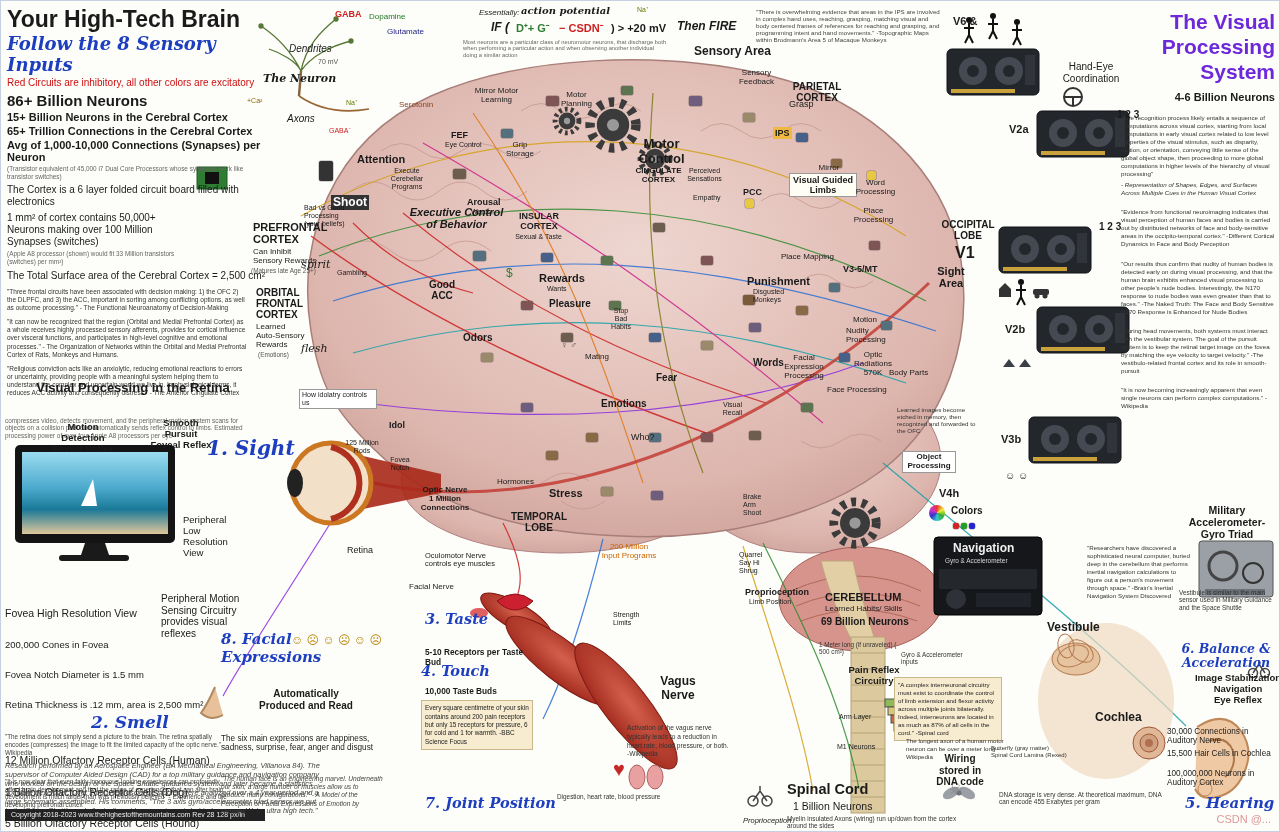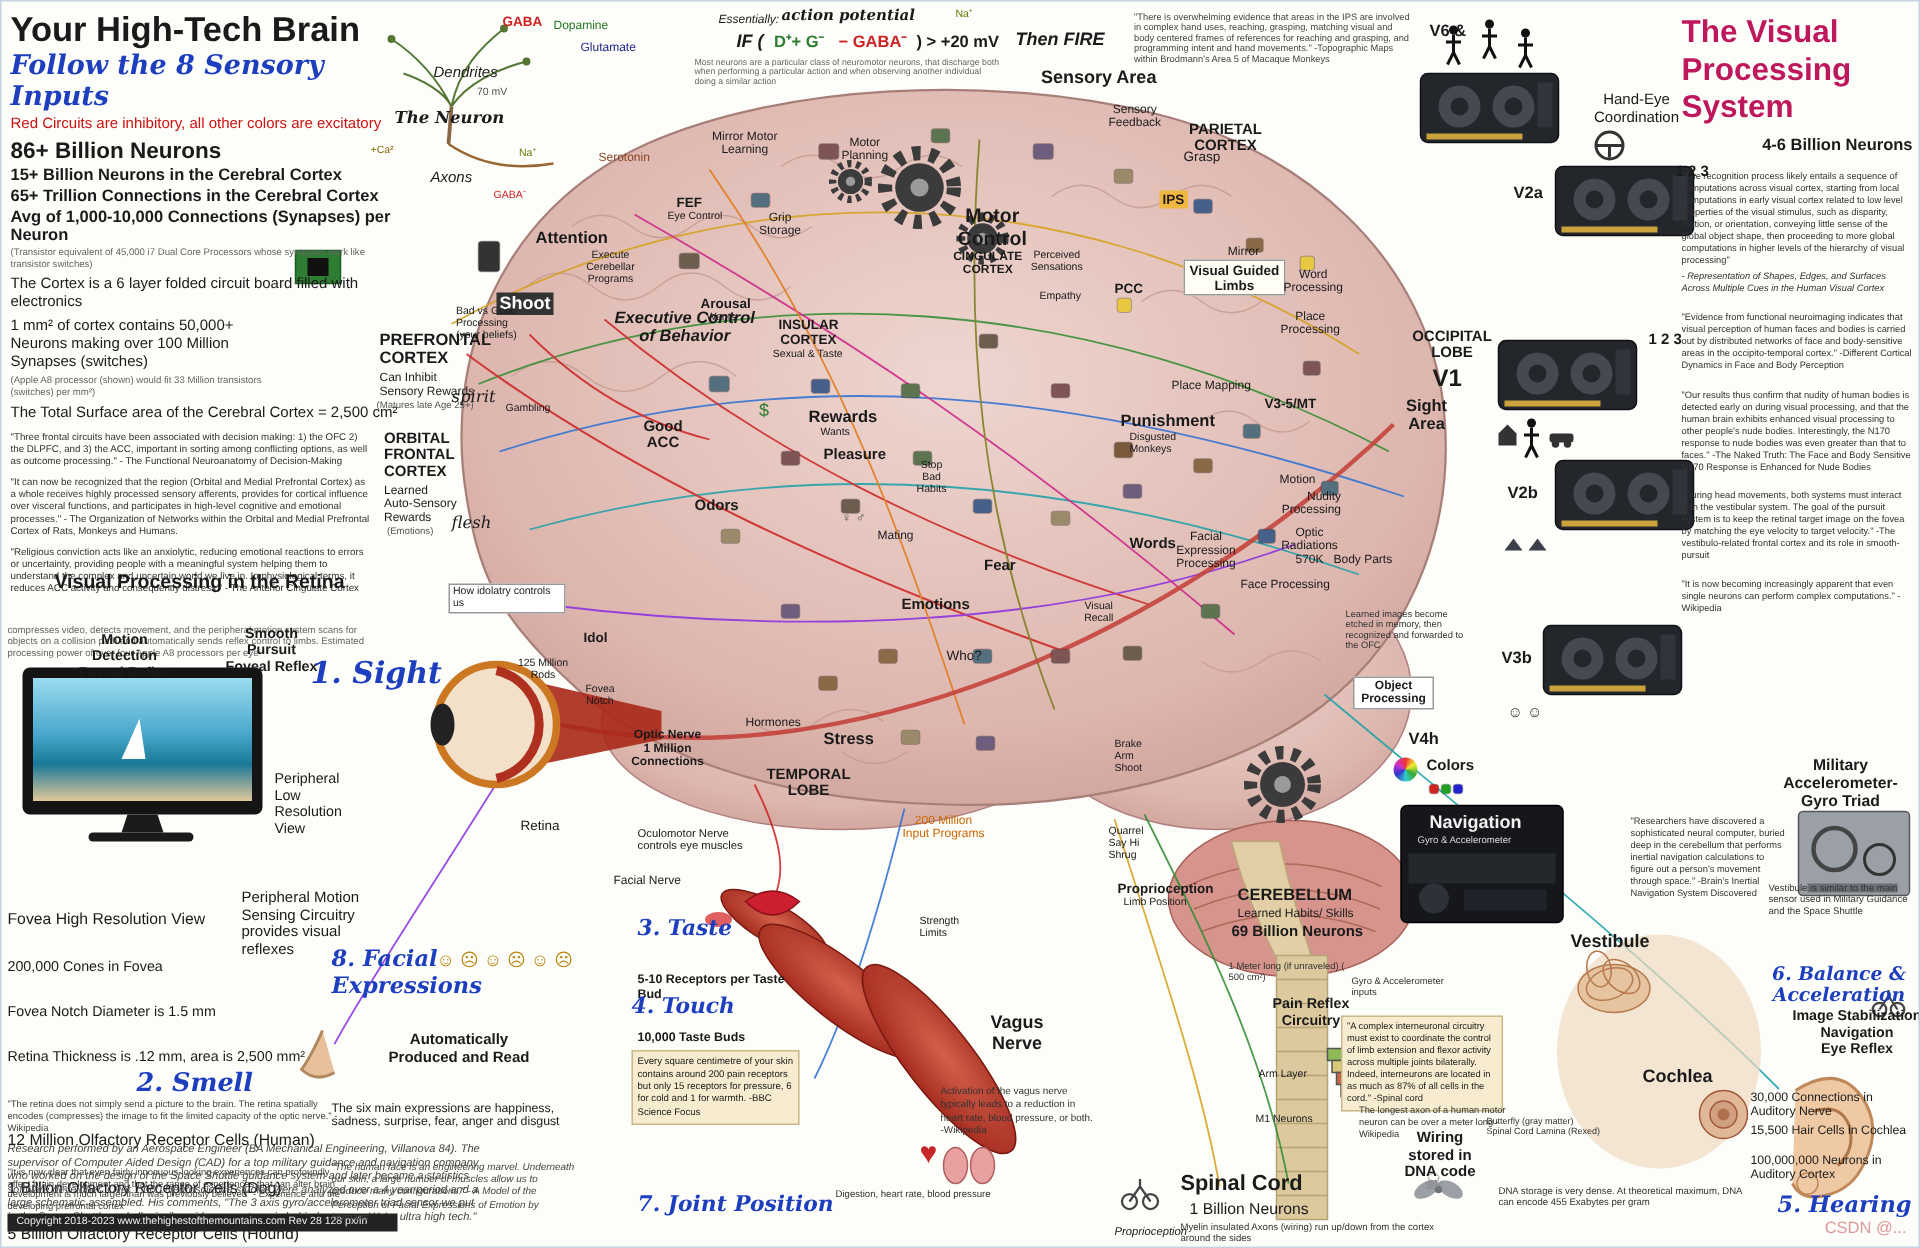--- a/index.html
+++ b/index.html
@@ -18,21 +18,21 @@
   .t-red{font-size:10px;color:#cc1111;margin-top:2px;}
   .t-h86{font-size:15px;font-weight:bold;margin-top:4px;}
   .t-stat{font-size:11px;font-weight:bold;margin-top:2px;}
   .t-note{font-size:6.4px;color:#666;margin-top:2px;line-height:1.2;}
   .t-body{font-size:10px;margin-top:4px;line-height:1.2;}
   .t-quote{font-size:6.5px;color:#333;margin-top:6px;width:240px;line-height:1.25;}
   .ret-h{font-size:13px;font-weight:bold;text-align:center;}
   .ret-sub{font-size:9.3px;font-weight:bold;margin-top:2px;line-height:1.2;}
   .sense-h{font-family:"DejaVu Serif",serif;font-style:italic;font-weight:bold;color:#1d3fbf;}
   .right-col{position:absolute;left:1120px;top:8px;width:154px;z-index:3;}
-  .r-title{font-size:21px;font-weight:bold;color:#be185d;text-align:left;line-height:1.2;}
+  .r-title{font-size:21px;font-weight:bold;color:#6d28d9;text-align:right;line-height:1.2;}
   .r-sub{font-size:11px;font-weight:bold;text-align:right;margin-top:6px;}
   .r-quote{font-size:6.2px;color:#333;margin-top:11px;line-height:1.3;}
   .copybar{background:#222;color:#eee;font-size:7px;padding:2px 6px;width:248px;}
   .parchment{background:#f7ecd0;border:1px solid #c9b98a;padding:3px;}
   .wheel{position:absolute;width:16px;height:16px;border-radius:50%;z-index:2;
     background:conic-gradient(#e33,#ee3,#3a3,#3cc,#33c,#c3c,#e33);}
   .watermark{position:absolute;right:8px;bottom:6px;color:#dd9999;font-size:11px;z-index:4;}
 </style>
 </head>
 <body>
@@ -454,21 +454,21 @@
       <div class="lbl" style="left: 286px; top: 112px; font-size: 10px; font-style: italic;">Axons</div>
       <div class="lbl" style="left: 317px; top: 57px; font-size: 7px; color: rgb(85, 85, 85);">70 mV</div>
       <div class="lbl" style="left: 246px; top: 96px; font-size: 7px; color: rgb(136, 102, 0);">+Ca²</div>
       <div class="lbl" style="left: 345px; top: 98px; font-size: 7px; color: rgb(102, 119, 0);">Na⁺</div>
       <div class="lbl" style="left: 328px; top: 126px; font-size: 7px; color: rgb(204, 34, 34);">GABA⁻</div>
       <div class="lbl" style="left: 478px; top: 8px; font-size: 8px; font-style: italic;">Essentially:</div>
       <div class="lbl" style="left: 520px; top: 4px; font-size: 10px; font-weight: 700; font-style: italic; font-family: &quot;DejaVu Serif&quot;, serif;">action potential</div>
       <div class="lbl" style="left: 636px; top: 5px; font-size: 7px; color: rgb(102, 119, 0);">Na⁺</div>
       <div class="lbl" style="left: 490px; top: 20px; font-size: 12px; font-weight: 700; font-style: italic;">IF (</div>
       <div class="lbl" style="left: 515px; top: 21px; font-size: 11px; color: rgb(46, 125, 50); font-weight: 700;">D⁺+ G⁻</div>
-      <div class="lbl" style="left: 558px; top: 21px; font-size: 11px; color: rgb(204, 34, 34); font-weight: 700;">− GABA⁻</div>
+      <div class="lbl" style="left: 558px; top: 21px; font-size: 11px; color: rgb(204, 34, 34); font-weight: 700;">− CSDN⁻</div>
       <div class="lbl" style="left: 610px; top: 21px; font-size: 11px; font-weight: 700;">) &gt; +20 mV</div>
       <div class="lbl" style="left: 676px; top: 19px; font-size: 12px; font-weight: 700; font-style: italic;">Then FIRE</div>
       <div class="lbl" style="left: 462px; top: 38px; font-size: 5.8px; color: rgb(102, 102, 102); width: 205px;">Most neurons are a particular class of neuromotor neurons, that discharge both when performing a particular action and when observing another individual doing a similar action</div>
       <div class="lbl" style="left: 755px; top: 8px; font-size: 6.2px; color: rgb(68, 68, 68); width: 185px;">"There is overwhelming evidence that areas in the IPS are involved in complex hand uses, reaching, grasping, matching visual and body centered frames of references for reaching and grasping, and programming intent and hand movements." -Topographic Maps within Brodmann's Area 5 of Macaque Monkeys</div>
       <div class="lbl" style="left: 693px; top: 44px; font-size: 12px; font-weight: 700;">Sensory Area</div>
       <div class="lbl" style="left: 733px; top: 68px; font-size: 8px; text-align: center; width: 45px;">Sensory
 Feedback</div>
       <div class="lbl" style="left: 786px; top: 80px; font-size: 10px; font-weight: 700; text-align: center; width: 60px;">PARIETAL
 CORTEX</div>
       <div class="lbl" style="left: 468px; top: 86px; font-size: 8px; text-align: center; width: 55px;">Mirror Motor
@@ -508,21 +508,21 @@
       <div class="lbl" style="left: 772px; top: 126px; font-size: 9px; font-weight: 700; background: rgb(240, 184, 64); padding: 1px 2px;">IPS</div>
       <div class="lbl" style="left: 788px; top: 172px; font-size: 9px; font-weight: 700; text-align: center; width: 62px; background: rgb(255, 254, 245); padding: 1px 2px; border: 1px solid rgb(153, 153, 153);">Visual Guided
 Limbs</div>
       <div class="lbl" style="left: 852px; top: 178px; font-size: 8px; text-align: center; width: 45px;">Word
 Processing</div>
       <div class="lbl" style="left: 850px; top: 206px; font-size: 8px; text-align: center; width: 45px;">Place
 Processing</div>
       <div class="lbl" style="left: 780px; top: 252px; font-size: 8px;">Place Mapping</div>
       <div class="lbl" style="left: 842px; top: 263px; font-size: 9px; font-weight: 700;">V3-5/MT</div>
       <div class="lbl" style="left: 852px; top: 315px; font-size: 8px;">Motion</div>
-      <div class="lbl" style="left: 845px; top: 326px; font-size: 8px; text-align: right; width: 48px;">Nudity
+      <div class="lbl" style="left: 845px; top: 326px; font-size: 8px; text-align: left; width: 48px;">Nudity
 Processing</div>
       <div class="lbl" style="left: 843px; top: 350px; font-size: 8px; text-align: center; width: 58px;">Optic Radiations
 570K</div>
       <div class="lbl" style="left: 772px; top: 353px; font-size: 8px; text-align: center; width: 62px;">Facial Expression
 Processing</div>
       <div class="lbl" style="left: 826px; top: 385px; font-size: 8px;">Face Processing</div>
       <div class="lbl" style="left: 888px; top: 368px; font-size: 8px;">Body Parts</div>
       <div class="lbl" style="left: 752px; top: 356px; font-size: 10px; font-weight: 700;">Words</div>
       <div class="lbl" style="left: 538px; top: 271px; font-size: 11px; font-weight: 700;">Rewards</div>
       <div class="lbl" style="left: 546px; top: 284px; font-size: 7px;">Wants</div>

